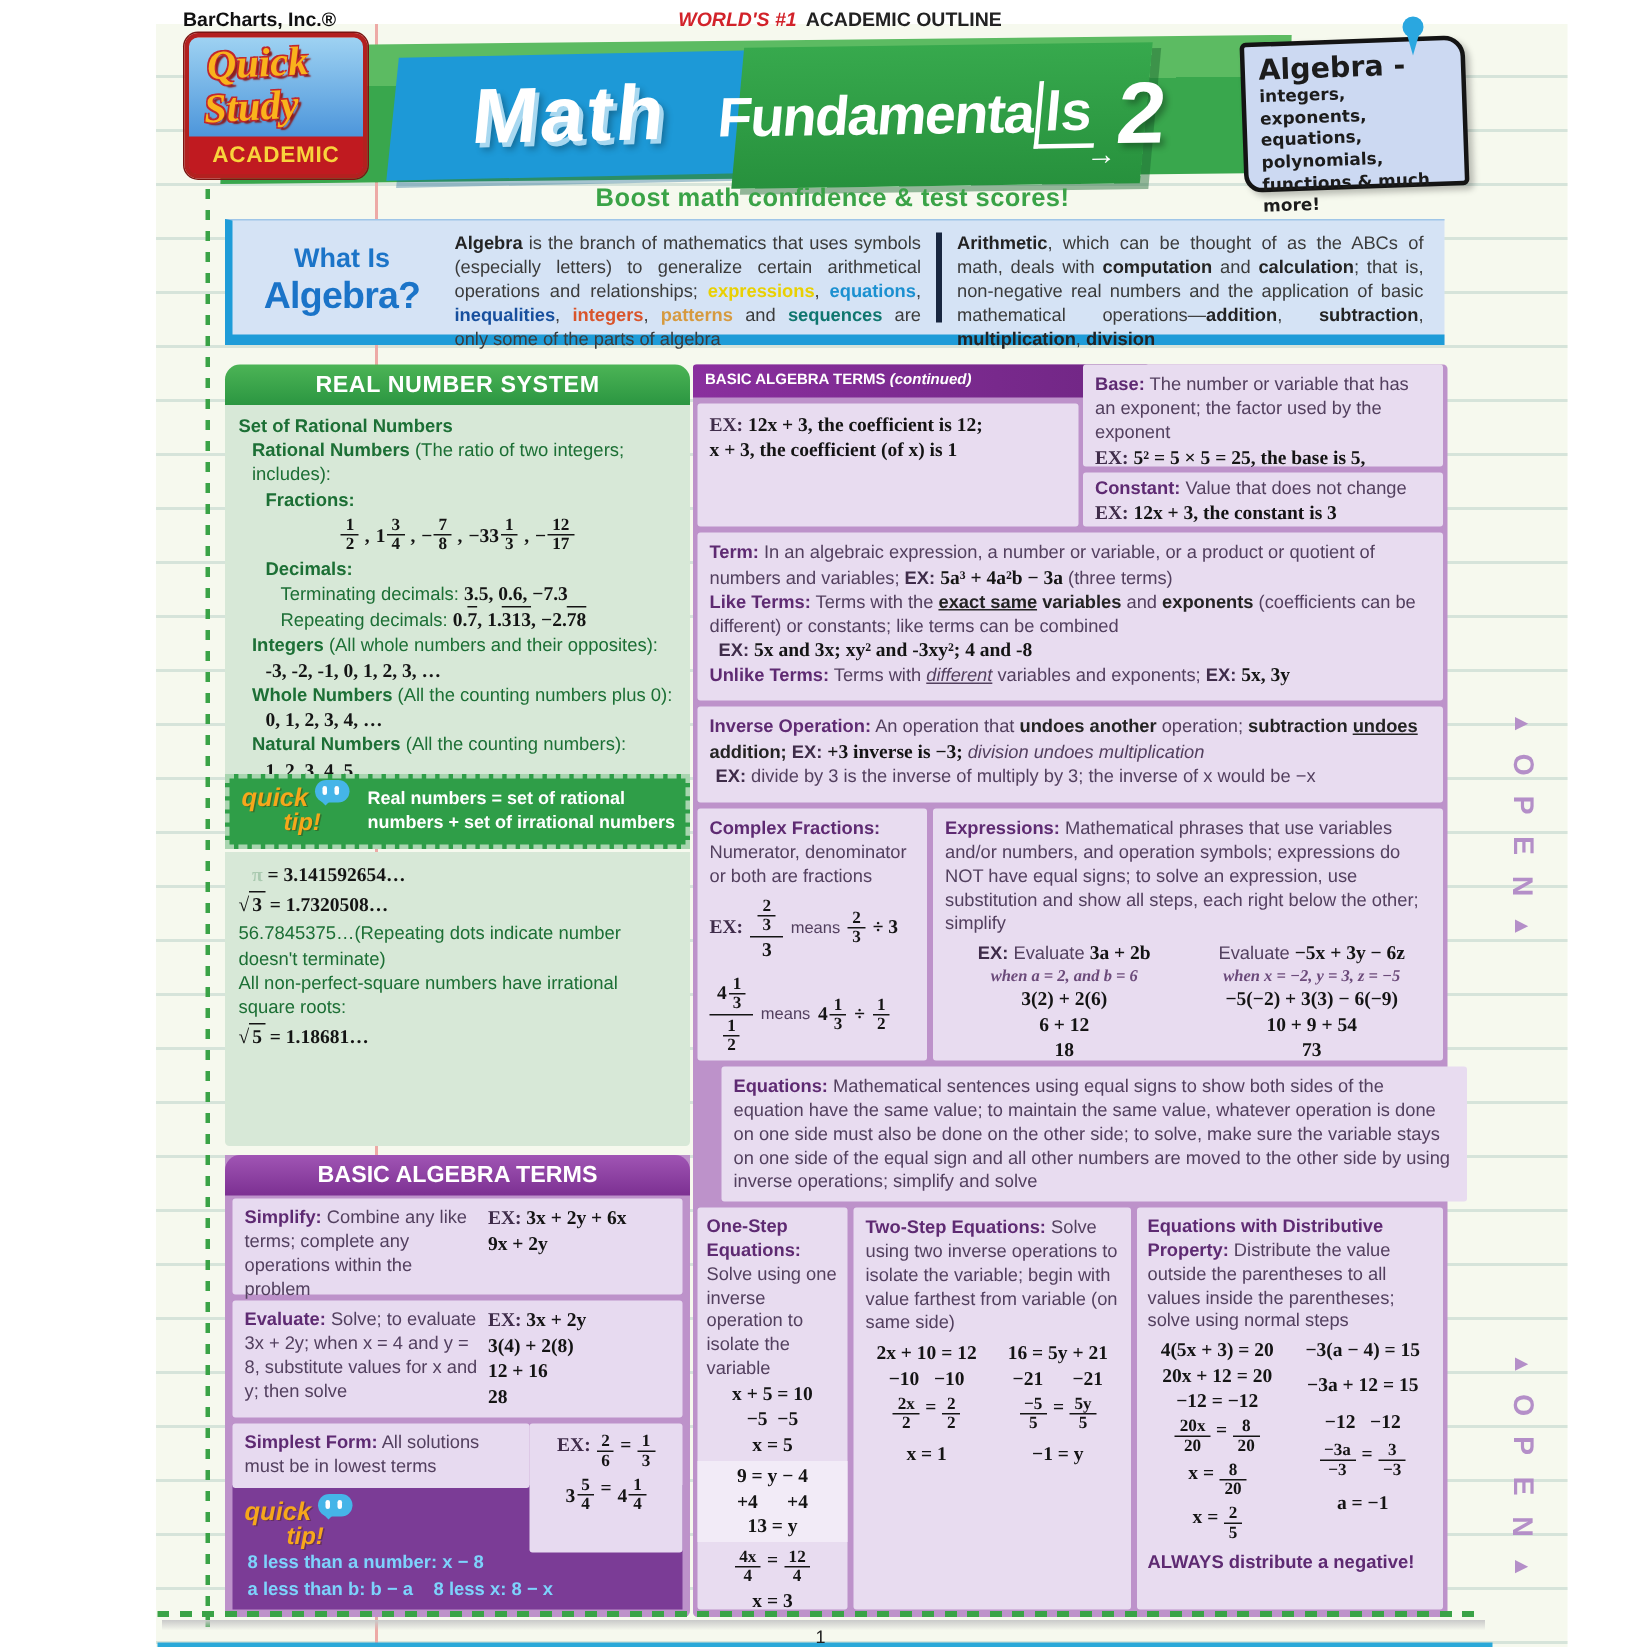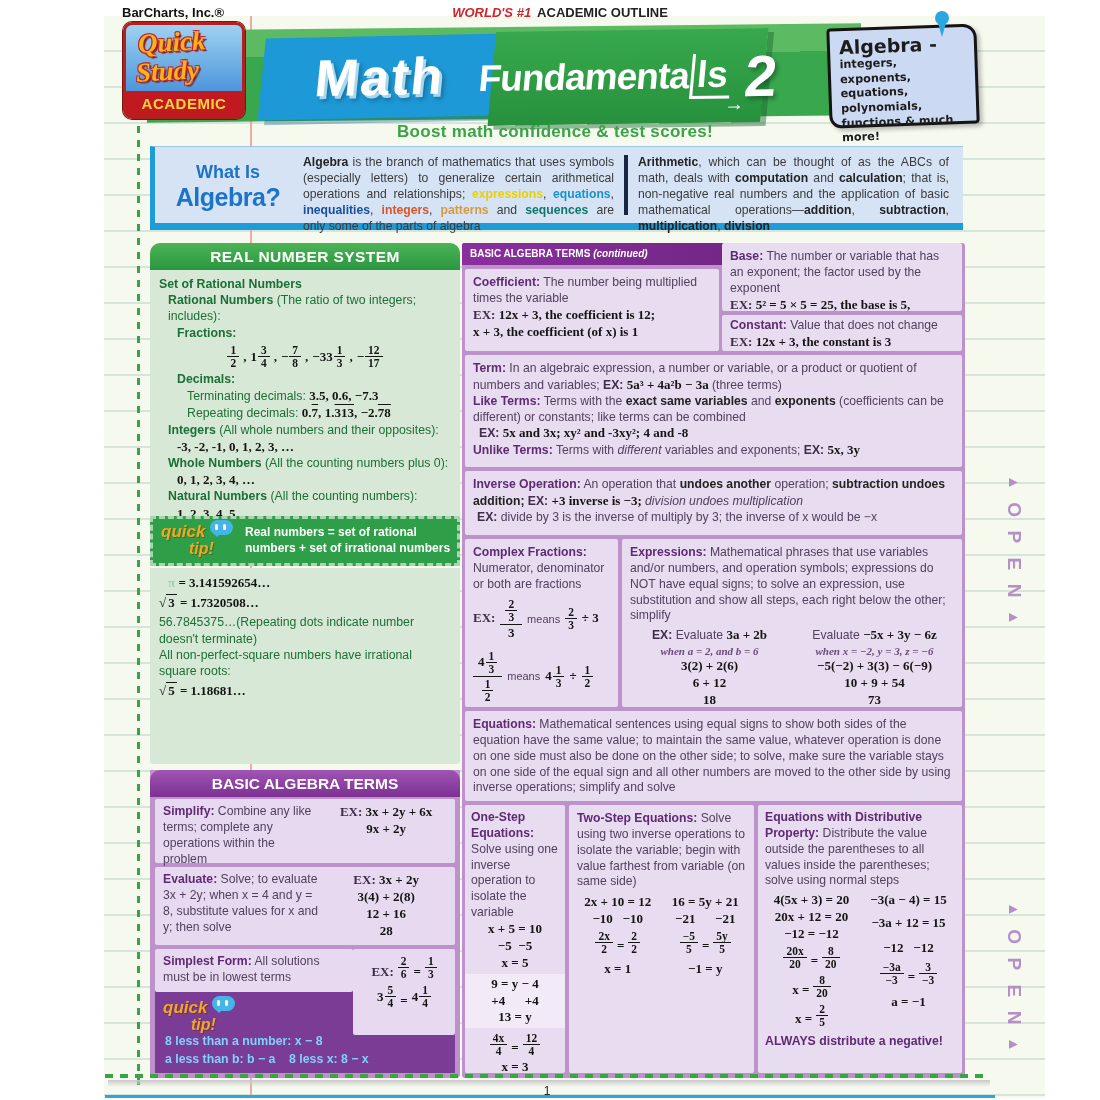--- a/index.html
+++ b/index.html
@@ -67,21 +67,21 @@
 
   
   .m{font-family:"Liberation Serif",serif;font-weight:700;color:#141414;font-size:13px}
   .fr{display:inline-flex;flex-direction:column;text-align:center;vertical-align:middle;line-height:1.05;font-size:.88em}
   .fr .n{border-bottom:1.4px solid currentColor;padding:0 3px}
   .fr .d{padding:0 3px}
   .mx{display:inline-flex;align-items:center;gap:1px;vertical-align:middle}
   .ov{text-decoration:overline}
   .rt .rad{border-top:1.6px solid #141414;padding:0 2px}
   .pre{white-space:pre}
-  .u{}
+  .u{text-decoration:underline}
   .it{font-style:italic}
 
   
   .h-green{position:absolute;left:150px;top:243px;width:310px;height:27px;border-radius:10px 10px 0 0;
     background:linear-gradient(180deg,#4cb456,#2b9641);color:#fff;font-weight:800;font-size:15.5px;
     text-align:center;line-height:27px;letter-spacing:.4px;z-index:2}
   .gbox{position:absolute;left:150px;width:310px;background:#d7e8d7;padding:6px 9px;color:#1c6f35;
     font-size:12.3px;line-height:1.32;z-index:2}
   .box-rat{top:270px;height:246px}
   .box-irr{top:568px;height:196px;border-radius:0 0 3px 3px}
@@ -110,41 +110,41 @@
     background:linear-gradient(180deg,#a055b4,#7c3092);color:#fff;font-weight:800;font-size:15.5px;text-align:center;line-height:27px}
   .pbx{position:absolute;background:#e7daf0;padding:5px 8px;font-size:12.2px;color:#53405f;line-height:1.3;border-radius:2px}
   .pb{font-weight:800;color:#5e2a72}
   .exb{font-weight:800;color:#3f2c4a}
   .bx-simplify{top:29px;left:5px;right:5px;height:64px;display:flex;gap:4px}
   .bx-eval{top:97px;left:5px;right:5px;height:78px;display:flex;gap:4px}
   .bx-simplest{top:179px;left:5px;width:198px;height:43px}
   .sfex{position:absolute;top:179px;left:203px;right:5px;height:86px;background:#e7daf0;text-align:center;padding:4px 2px;border-radius:2px}
   .tip-purple{position:absolute;top:220px;left:5px;right:5px;bottom:5px;background:#7b3c96}
   .tip-purple .lines{position:absolute;left:10px;bottom:4px;color:#7dd3fc;font-size:12.3px;font-weight:700;line-height:1.45}
-  .excol{flex:1;text-align:center}
+  .excol{flex:1;}
   .extext{flex:1.3}
 
   
   .mid{position:absolute;left:462px;top:243px;width:503px;height:835px;background:#bd92ca;z-index:2;border-radius:3px}
   .mh{position:absolute;top:0;left:0;width:304px;height:22px;background:linear-gradient(90deg,#8a2f9e,#6f2683);
     color:#fff;font-size:10px;font-weight:800;line-height:22px;padding-left:8px;border-radius:2px 2px 0 0}
   .bx{position:absolute;background:#e8dcf0;padding:6px 8px;font-size:12.2px;color:#53405f;line-height:1.3;border-radius:2px}
   .bx-coef{top:26px;left:3px;width:254px;height:82px}
   .bx-base{top:0;left:260px;width:240px;height:68px}
   .bx-const{top:72px;left:260px;width:240px;height:36px;padding-top:3px}
   .bx-term{top:112px;left:3px;width:497px;height:112px}
   .bx-inv{top:228px;left:3px;width:497px;height:64px}
   .bx-cf{top:296px;left:3px;width:153px;height:168px}
   .bx-exp{top:296px;left:160px;width:340px;height:168px}
-  .bx-eqs{top:468px;left:3px;width:497px;height:90px}
+  .bx-eqs{top:468px;left:19px;width:497px;height:90px}
   .bx-os{top:562px;left:3px;width:100px;height:268px;padding:5px 6px}
   .bx-ts{top:562px;left:107px;width:185px;height:268px}
   .bx-dp{top:562px;left:296px;width:204px;height:268px;padding:5px 7px}
   .cen{text-align:center}
-  .fline{display:flex;justify-content:center;align-items:flex-end;gap:4px;padding:2px 0}
+  .fline{display:flex;justify-content:center;align-items:flex-start;gap:4px;padding:2px 0}
   .band2{background:#f2ebf7;margin:2px -6px;padding:2px 6px}
   .when{font-size:11px;font-weight:700;color:#6b4a7a;font-family:"Liberation Serif",serif;font-style:italic}
   .cols2{display:flex;gap:6px}
   .cols2>div{flex:1;text-align:center}
   .bigfr{display:inline-flex;flex-direction:column;text-align:center;vertical-align:middle;line-height:1.1}
   .bigfr>.n{border-bottom:1.5px solid #141414;padding:1px 5px}
   .bigfr>.d{padding:1px 5px}
   .mrow{display:flex;align-items:center;gap:5px;padding:4px 0}
   .dp-grid{display:flex;gap:4px}
   .dp-grid>div{flex:1;text-align:center}
@@ -370,21 +370,20 @@
           </span>
         </span>
     </div>
   </div>
 </div>
 
 <div class="mid">
   <div class="mh"><span>BASIC ALGEBRA TERMS </span><span class="it">(continued)</span></div>
 
   <div class="bx bx-coef">
-    <div><span class="pb">Coefficient:</span> <span>The number being multiplied times the variable</span></div>
     <div class="m"><span class="exb">EX:</span> <span>12x + 3, the coefficient is 12;</span></div>
     <div class="m">x + 3, the coefficient (of x) is 1</div>
   </div>
 
   <div class="bx bx-base">
     <div><span class="pb">Base:</span> <span>The number or variable that has an exponent; the factor used by the exponent</span></div>
     <div class="m"><span class="exb">EX:</span> <span>5² = 5 × 5 = 25, the base is 5, exponent is 2</span></div>
   </div>
 
   <div class="bx bx-const">
@@ -458,21 +457,21 @@
     <div class="cols2" style="padding-top:3px">
       <div>
         <div><span class="exb">EX:</span> <span>Evaluate </span><span class="m">3a + 2b</span></div>
         <div class="when">when a = 2, and b = 6</div>
         <div class="m">3(2) + 2(6)</div>
         <div class="m">6 + 12</div>
         <div class="m">18</div>
       </div>
       <div>
         <div><span>Evaluate </span><span class="m">−5x + 3y − 6z</span></div>
-        <div class="when">when x = −2, y = 3, z = −6</div>
+        <div class="when">when x = −2, y = 3, z = −5</div>
         <div class="m">−5(−2) + 3(3) − 6(−9)</div>
         <div class="m">10 + 9 + 54</div>
         <div class="m">73</div>
       </div>
     </div>
   </div>
 
   <div class="bx bx-eqs">
     <span class="pb">Equations:</span> <span>Mathematical sentences using equal signs to show both sides of the equation have the same value; to maintain the same value, whatever operation is done on one side must also be done on the other side; to solve, make sure the variable stays on one side of the equal sign and all other numbers are moved to the other side by using inverse operations; simplify and solve</span>
   </div>

